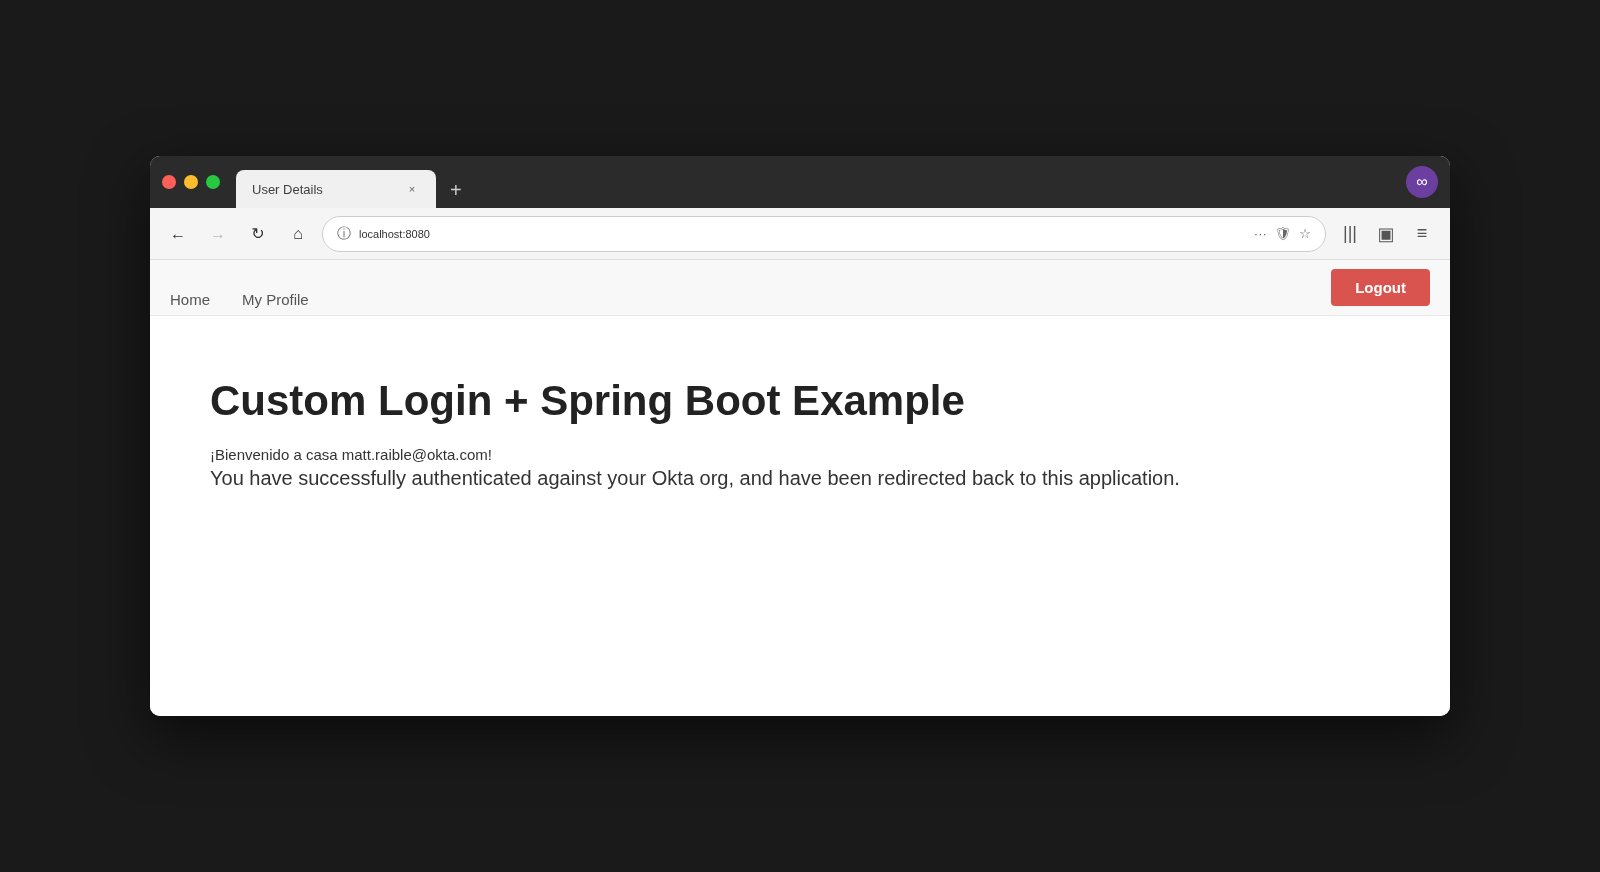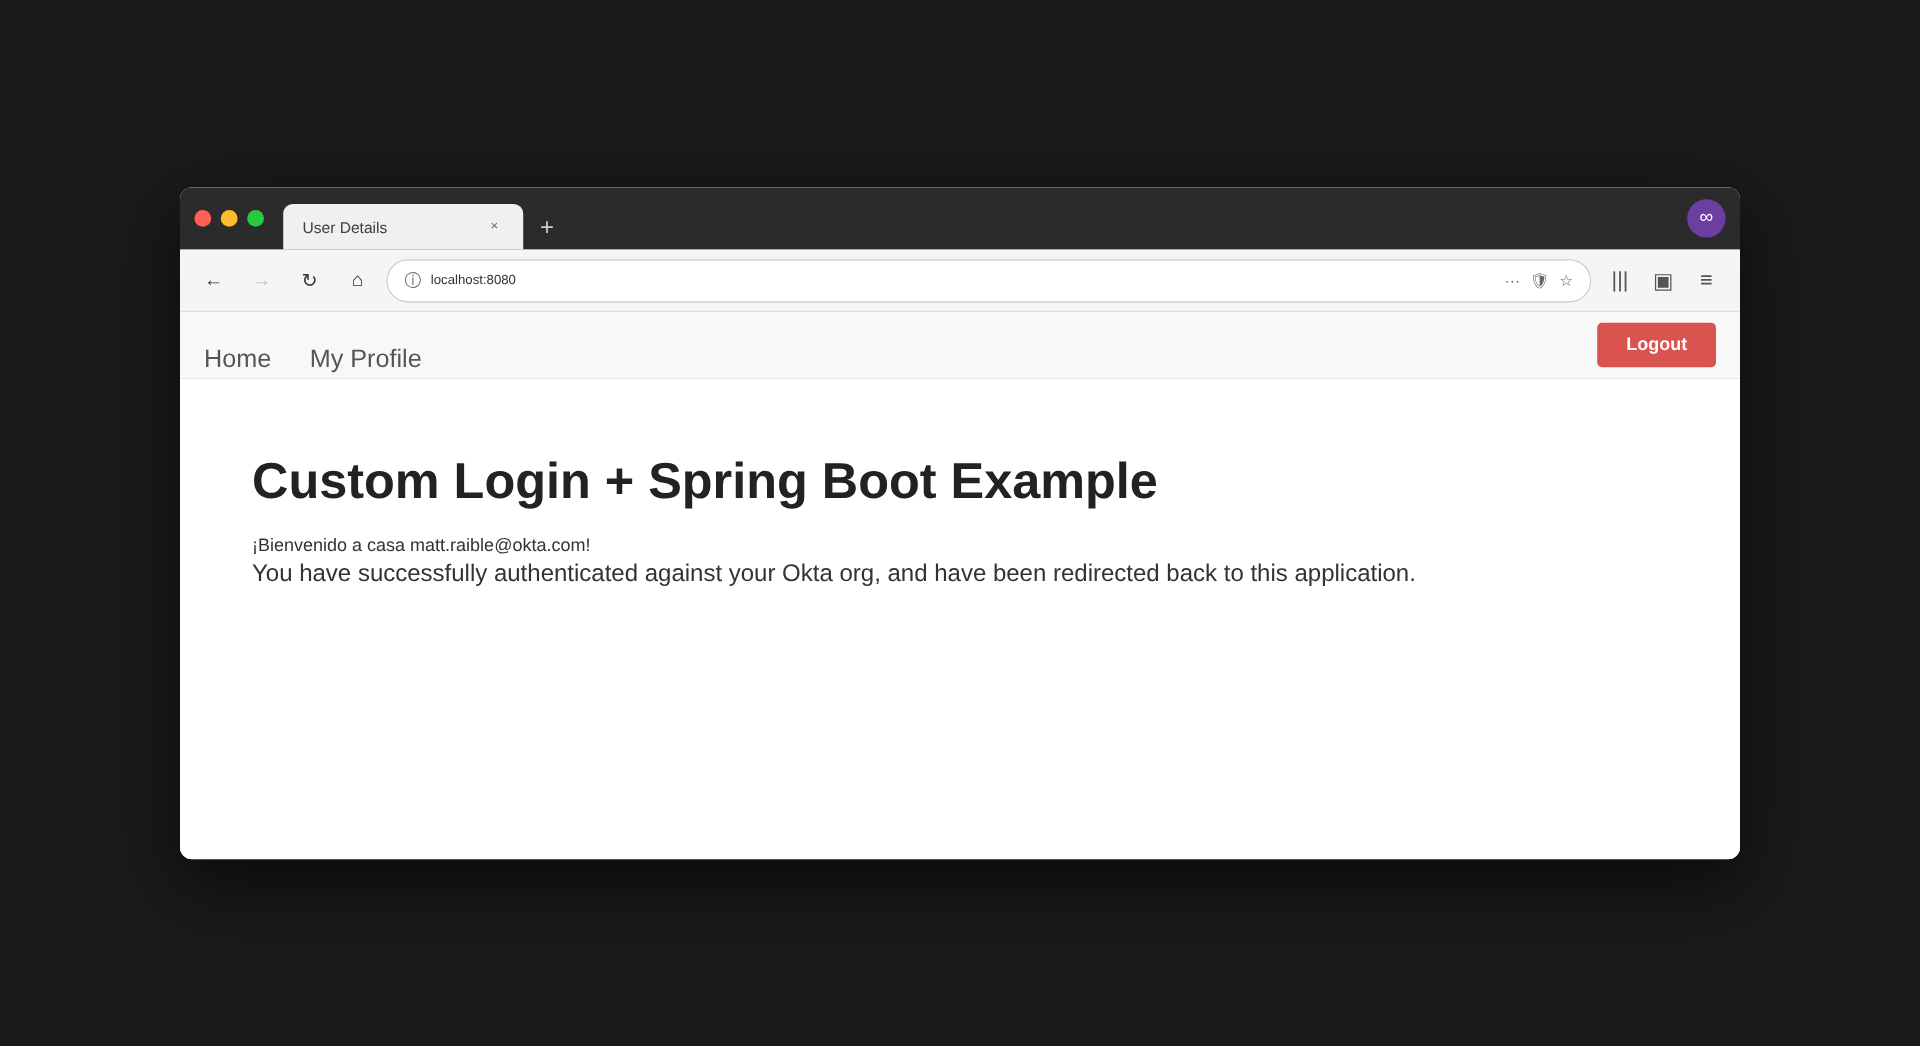--- a/index.html
+++ b/index.html
@@ -201,21 +201,21 @@
       height: 56px;
     }
 
     .app-nav-links {
       display: flex;
       gap: 32px;
       flex: 1;
     }
 
     .app-nav-link {
-      font-size: 21px;
+      font-size: 15px;
       color: #555;
       text-decoration: none;
       cursor: pointer;
       padding: 4px 0;
       margin-top: 24px;
     }
 
     .logout-btn {
       background: #d9534f;
       color: white;

